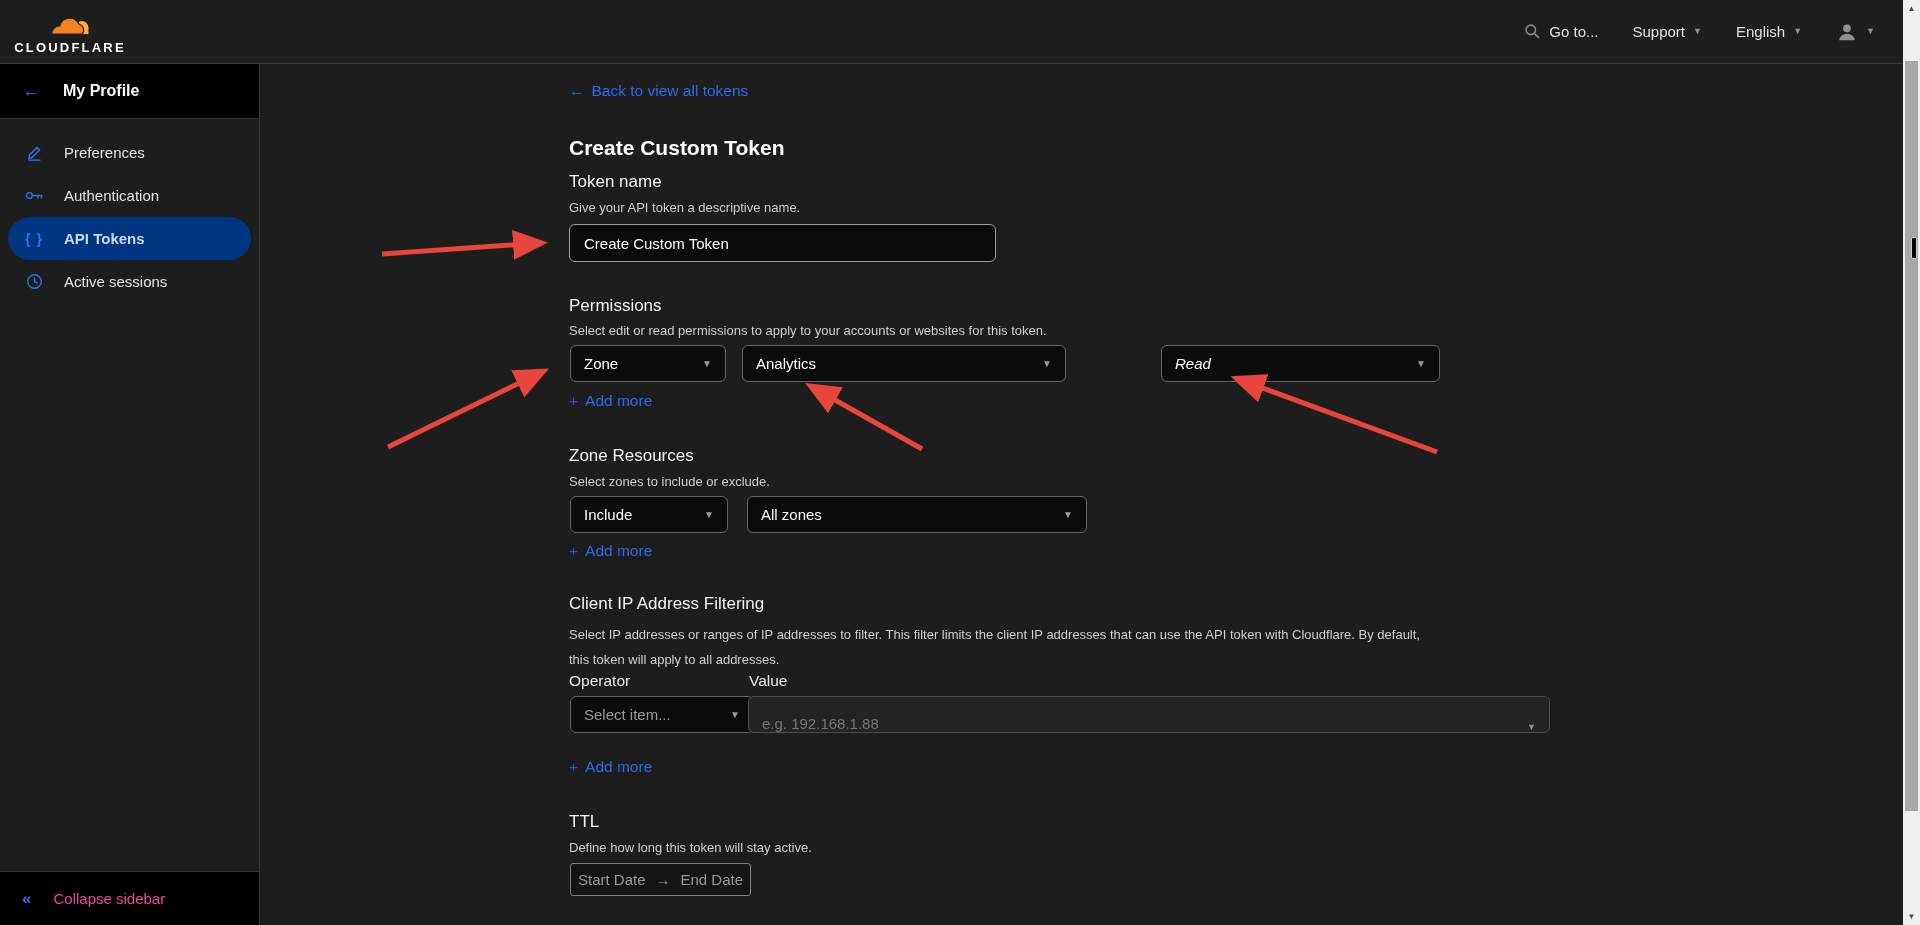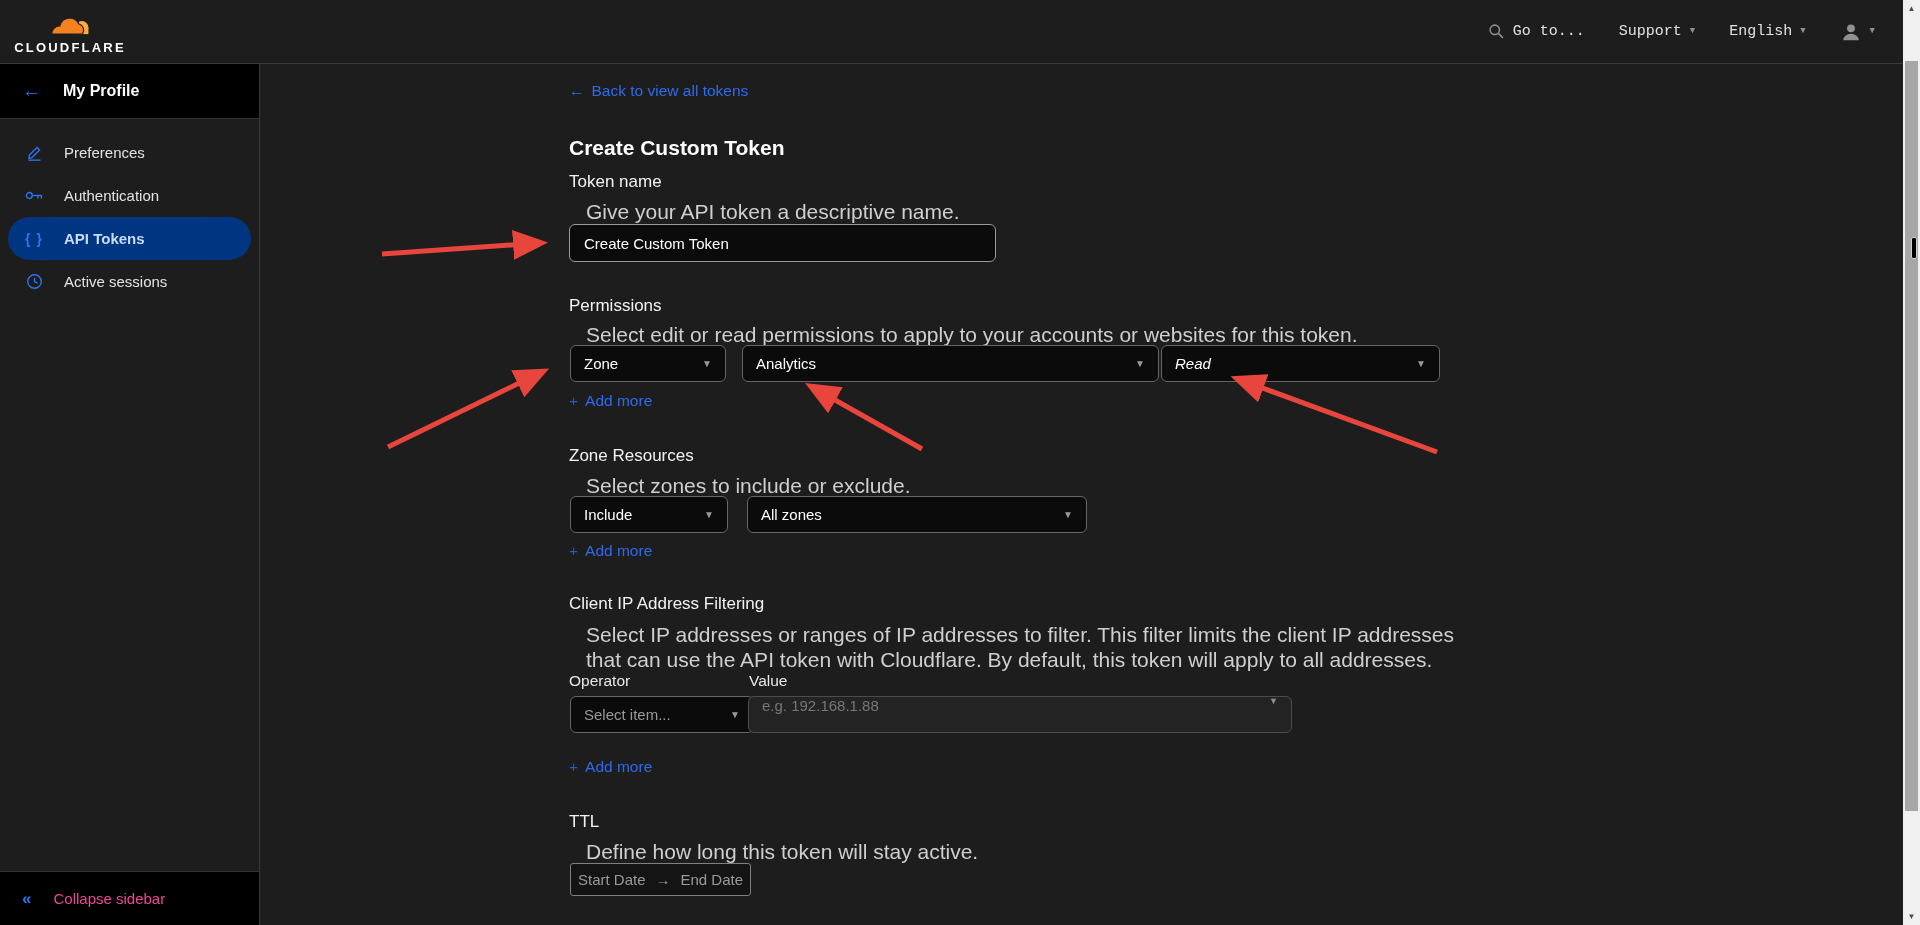--- a/index.html
+++ b/index.html
@@ -14,21 +14,21 @@
   
   .topbar {
     position:absolute; left:0; top:0; width:1903px; height:64px;
     background:#1d1d1d; border-bottom:1px solid #3a3a3a;
     display:flex; align-items:center; justify-content:space-between;
     padding:0 28px 0 16px; z-index:5;
   }
   .logo { display:flex; flex-direction:column; align-items:center; width:108px; cursor:pointer; }
   .logo-word { color:#ffffff; font-weight:bold; font-size:13px; letter-spacing:2.2px; margin-top:1px; }
   .topnav { display:flex; align-items:center; gap:34px; }
-  .topnav-item { display:flex; align-items:center; gap:8px; color:#e2e2e2; font-size:15px; cursor:pointer;font-family:Liberation Mono, monospace; }
+  .topnav-item { display:flex; align-items:center; gap:8px; color:#e2e2e2; font-size:15px; cursor:pointer; }
   .caret { font-size:9px; color:#8f8f8f; line-height:1; }
 
   
   .sidebar {
     position:absolute; left:0; top:64px; width:260px; height:861px;
     background:#1d1d1d; border-right:1px solid #3a3a3a;
   }
   .sidebar-header {
     height:55px; background:#000000; border-bottom:1px solid #333;
     display:flex; align-items:center; padding-left:22px; gap:22px;
@@ -48,21 +48,21 @@
     position:absolute; left:0; bottom:0; width:259px; height:54px;
     background:#000000; border-top:1px solid #333;
     display:flex; align-items:center; padding-left:22px; gap:22px; cursor:pointer;
   }
   .collapse-icon { color:#2d74f0; font-size:17px; font-weight:bold; }
   .collapse-label { color:#ec4899; font-size:15px; }
 
   
   .abs { position:absolute; }
   .section-label { font-size:17px; color:#f2f2f2; }
-  .desc { font-size:21px; color:#cfcfcf;margin-left:17px; }
+  .desc { font-size:13px; color:#cfcfcf; }
   .link-blue { color:#2e6bee; font-size:15.5px; cursor:pointer; text-decoration:none; display:flex; gap:7px; align-items:center; }
   .plus-glyph { color:#2456cc; }
 
   .back-link { left:569px; top:82px; }
   .page-title { left:569px; top:136px; font-size:21px; font-weight:bold; color:#ffffff; }
 
   .tn-label   { left:569px; top:172px; }
   .tn-desc    { left:569px; top:200px; }
   .tn-input {
     left:569px; top:224px; width:427px; height:38px;
@@ -75,39 +75,39 @@
   .perm-desc  { left:569px; top:323px; }
 
   .select-box {
     position:absolute; height:37px; background:#0b0b0b;
     border:1px solid #666; border-radius:6px; cursor:pointer;
     display:flex; align-items:center; justify-content:space-between;
     padding:16px 13px; font-size:15px; color:#ffffff;
   }
   .select-box .caret { color:#9a9a9a; font-size:10px; }
   .sel-zone      { left:570px; top:345px; width:156px; }
-  .sel-resource  { left:742px; top:345px; width:417px; }
+  .sel-resource  { left:742px; top:345px; width:324px; }
   .sel-access    { left:1161px; top:345px; width:279px;font-style:italic; }
   .add-1 { left:569px; top:392px; }
 
   .zr-label { left:569px; top:446px; }
   .zr-desc  { left:569px; top:474px; }
   .sel-include  { left:570px; top:496px; width:158px; }
   .sel-allzones { left:747px; top:496px; width:340px; }
   .add-2 { left:569px; top:542px; }
 
   .ip-label { left:569px; top:594px; }
   .ip-desc  { left:569px; top:622px; width:872px; line-height:25px; }
   .op-label  { left:569px; top:672px; font-size:15.5px; color:#e8e8e8; }
   .val-label { left:749px; top:672px; font-size:15.5px; color:#e8e8e8; }
   .sel-operator { left:570px; top:696px; width:184px; color:#9a9a9a; }
   .val-combo {
-    left:748px; top:696px; width:544px; height:37px;
+    left:748px; top:696px; width:802px; height:37px;
     background:#232323; border:1px solid #4c4c4c; border-radius:6px;
-    display:flex; align-items:flex-start; justify-content:space-between; padding:0 13px;
+    display:flex; align-items:flex-end; justify-content:space-between; padding:0 13px;
   }
   .val-input {
     background:transparent; border:none; color:#8a8a8a; font-size:15px; width:600px;
     font-family:"Liberation Sans", sans-serif;
   }
   .val-input::placeholder { color:#777; }
   .add-3 { left:569px; top:758px; }
 
   .ttl-label { left:569px; top:812px; }
   .ttl-desc  { left:569px; top:840px; }

